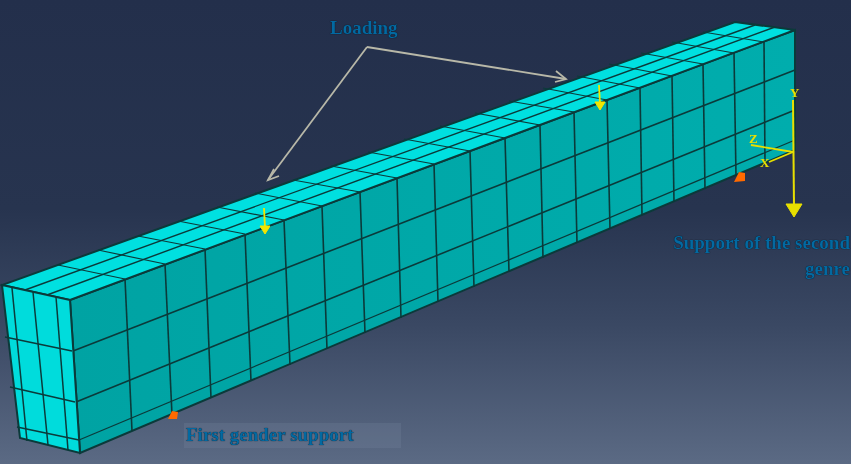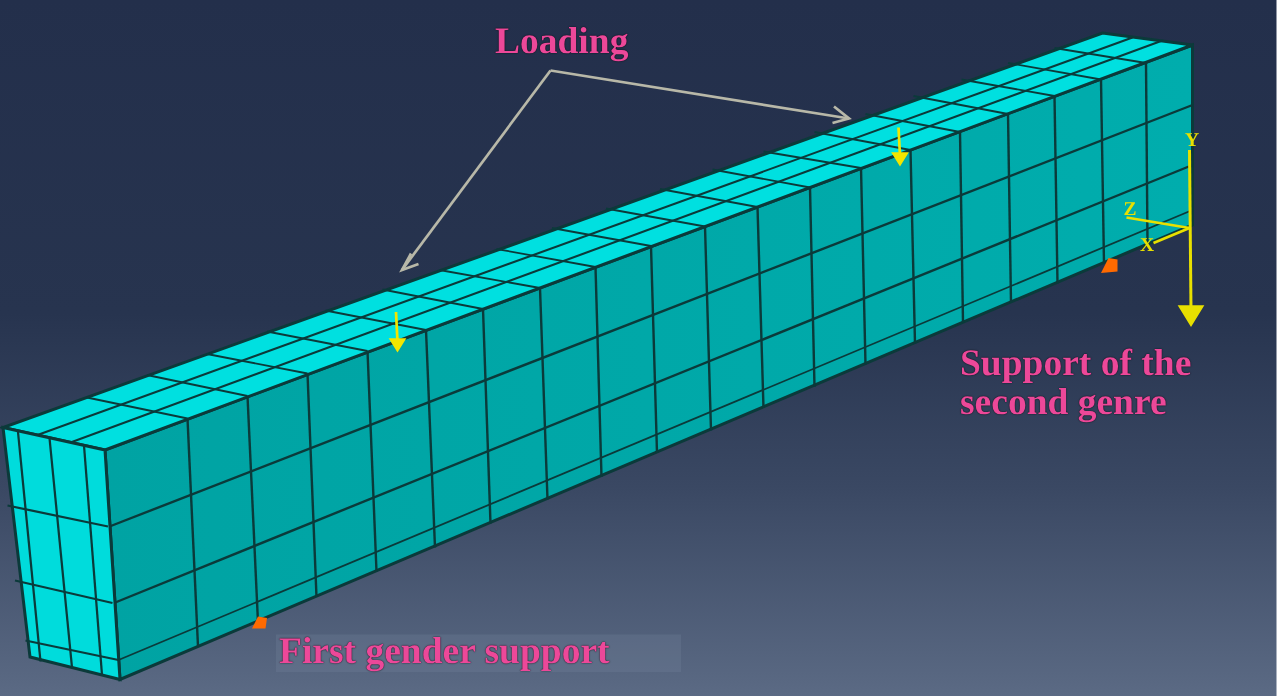--- a/index.html
+++ b/index.html
@@ -1,23 +1,23 @@
 <!DOCTYPE html>
 <html><head>
 <meta charset="utf-8">
 <style>
   html, body { margin:0; padding:0; }
   body { width:851px; height:464px; overflow:hidden; position:relative;
          background: linear-gradient(to bottom, #232f4b 0%, #27344f 45%, #3a4863 70%, #5b6a84 100%);
          font-family: "Liberation Serif", serif; }
   .stage { position:absolute; left:0; top:0; width:851px; height:464px; }
-  .label { position:absolute; color:#ec4899; font-weight:bold; font-size:25px; line-height:22px;
+  .label { position:absolute; color:#0369a1; font-weight:bold; font-size:19px; line-height:22px;
            text-shadow: 0 0 1px #000; white-space:nowrap; }
   #lbl-loading { left:330px; top:17px; }
-  #lbl-second { left:640px; top:230px; line-height:26px; white-space:normal; width:210px; }
+  #lbl-second { left:640px; top:230px; line-height:26px; white-space:normal; width:210px;text-align:right; }
   #lbl-first { left:184px; top:423px; padding:1px 48px 2px 2px; background:rgba(120,135,160,0.25);text-align:center; }
 </style>
 </head>
 <body>
 
 <svg class="stage" width="851" height="464" viewBox="0 0 851 464" xmlns="http://www.w3.org/2000/svg">
   <defs>
     <linearGradient id="sideGrad" x1="0" y1="0" x2="1" y2="0">
       <stop offset="0" stop-color="#00a3a3"></stop>
       <stop offset="1" stop-color="#00adad"></stop>

